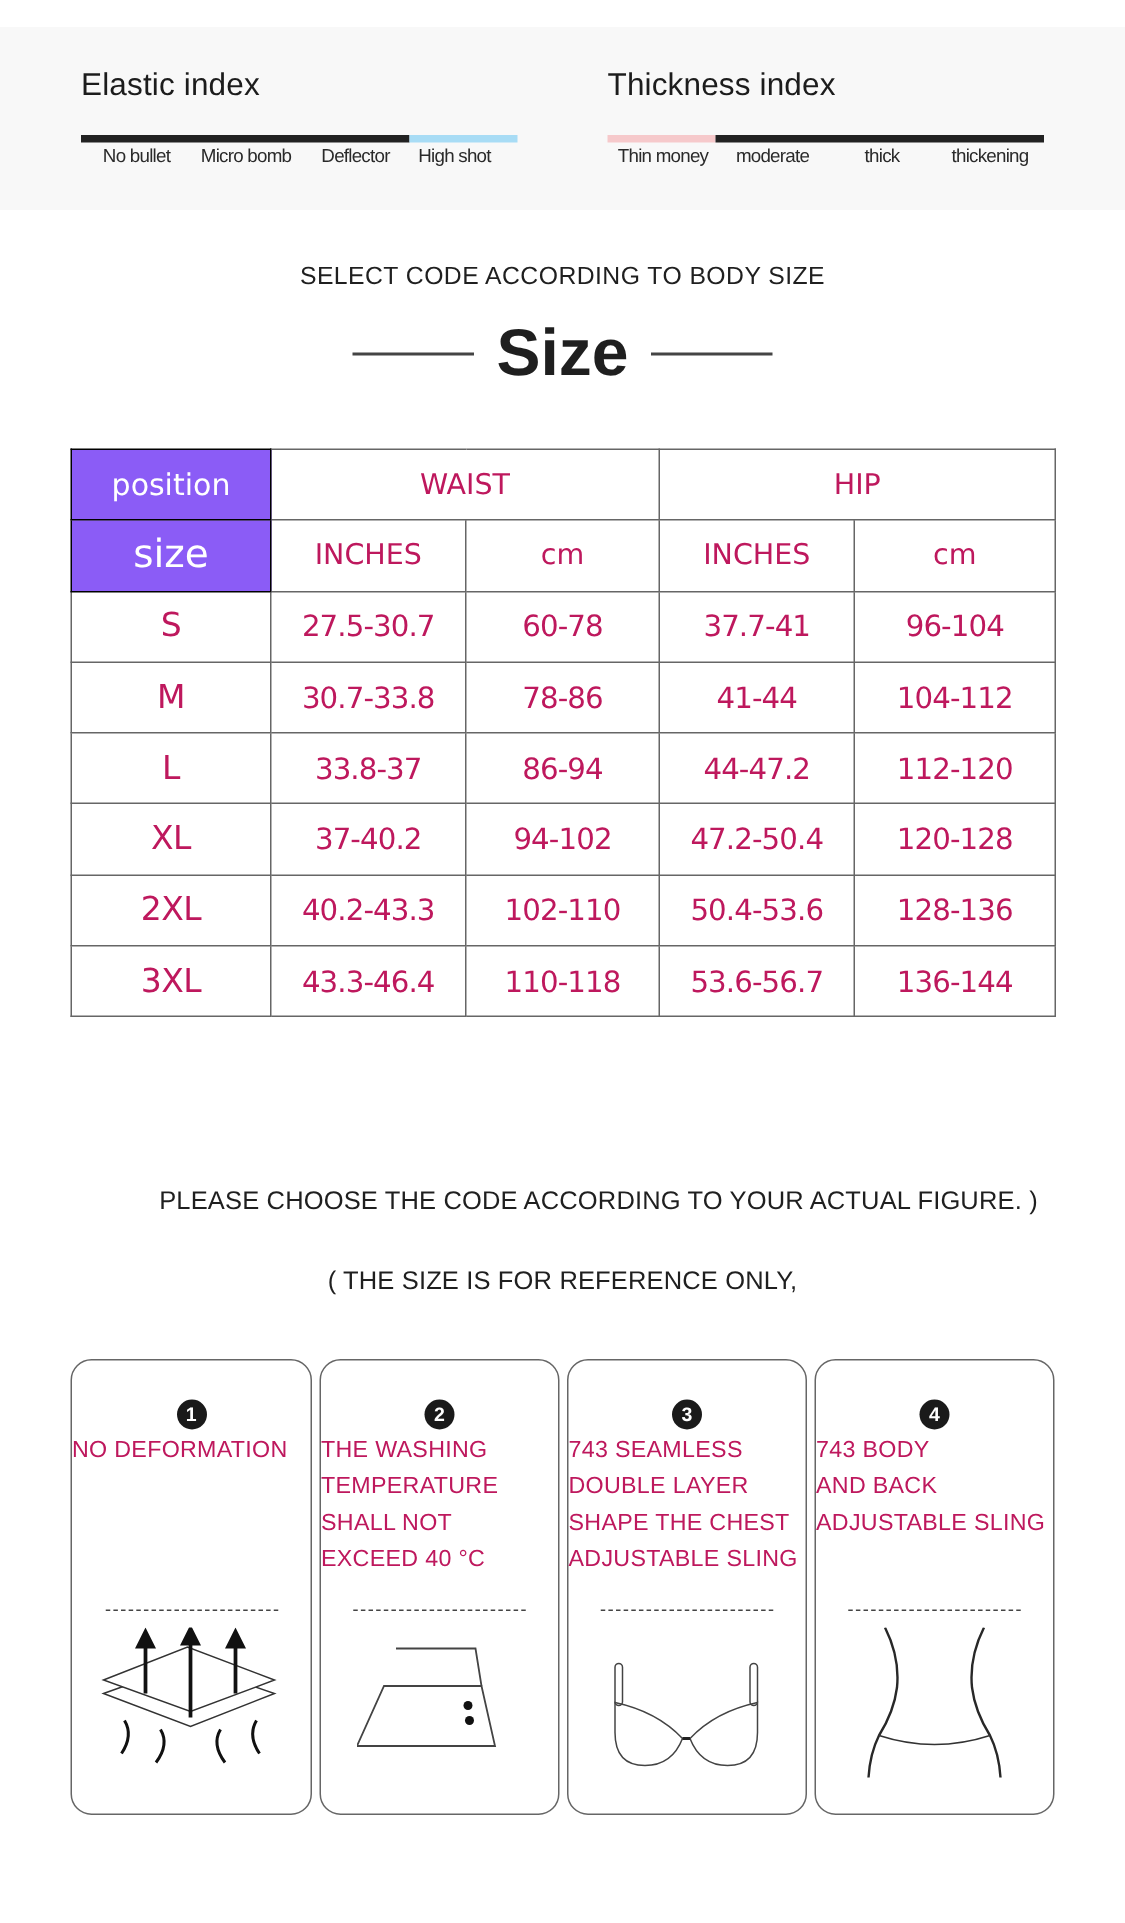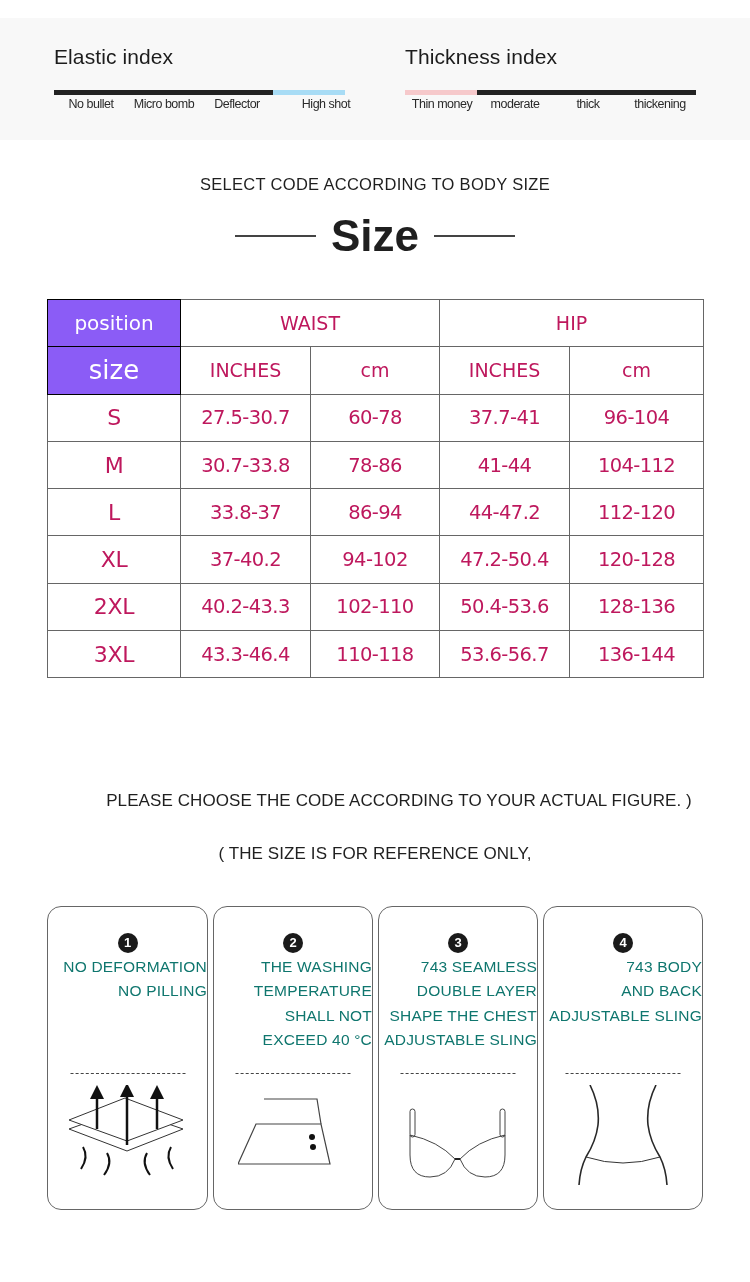--- a/index.html
+++ b/index.html
@@ -30,42 +30,42 @@
     .size-table td.label { font-size: 22px; letter-spacing: -0.3px; }
     .size-table td.grp { font-size: 19px; letter-spacing: 0; }
     .size-table td.unit { font-size: 19px; letter-spacing: 0; }
 
     
     .note { position: absolute; left: 0; width: 750px; text-align: center; font-size: 17px; color: #1f1f1f; letter-spacing: 0.1px; }
 
     
     .card { position: absolute; top: 906px; height: 304px; border: 1.5px solid #666; border-radius: 14px; background: #fff; }
     .card-num { position: absolute; top: 26px; left: 50%; transform: translateX(-50%); width: 20px; height: 20px; border-radius: 50%; background: #1a1a1a; color: #fff; font-size: 13px; font-weight: bold; text-align: center; line-height: 20px; }
-    .card-text { position: absolute; top: 48px; left: 0; width: 100%; text-align: right; font-size: 15.5px; line-height: 24.3px; color: #0f766e; letter-spacing: 0.2px; white-space: nowrap; }
+    .card-text { position: absolute; top: 48px; left: 0; width: 100%; text-align: left; font-size: 15.5px; line-height: 24.3px; color: #be185d; letter-spacing: 0.2px; white-space: nowrap; }
     .card-text div { display: block; }
     .card-dash { position: absolute; top: 166px; left: 50%; transform: translateX(-50%); width: 115px; border-top: 1px dashed #444; }
     .card-icon { position: absolute; top: 178px; left: 0; width: 100%; height: 110px; }
     .card-icon svg { display: block; margin: 0 auto; }
   </style>
 </head>
 <body>
 
 <div class="index-panel">
 
   <div class="index-block">
     <div class="index-title" style="left:54px;">Elastic index</div>
     <div class="index-bar" style="left:54px; width:291px;">
       <span style="width:219px; background:#222;"></span>
       <span style="width:72px; background:#a8dcf5;"></span>
     </div>
     <div class="index-labels" style="left:0; width:375px;">
       <span style="left:91px;">No bullet</span>
       <span style="left:164px;">Micro bomb</span>
       <span style="left:237px;">Deflector</span>
-      <span style="left:326px;">High shot</span>
+      <span style="left:303px;">High shot</span>
     </div>
   </div>
 
   <div class="index-block">
     <div class="index-title" style="left:405px;">Thickness index</div>
     <div class="index-bar" style="left:405px; width:291px;">
       <span style="width:72px; background:#f6c9cb;"></span>
       <span style="width:219px; background:#222;"></span>
     </div>
     <div class="index-labels" style="left:0; width:700px;">
@@ -150,21 +150,20 @@
 </tbody>
   </table>
 
 <div class="note" style="top:796px;margin-top:48px;">( THE SIZE IS FOR REFERENCE ONLY,</div>
 <div class="note" style="top:791px;margin-left:24px;">PLEASE CHOOSE THE CODE ACCORDING TO YOUR ACTUAL FIGURE. )</div>
 
 <div class="card" style="left:47px; width:161px;">
   <div class="card-num">1</div>
   <div class="card-text">
     <div>NO DEFORMATION</div>
-    <div>NO PILLING</div>
   </div>
   <div class="card-dash"></div>
   <div class="card-icon">
     <svg width="130" height="100" viewBox="0 0 130 100">
 
       <polygon points="6,44 62,24 120,44 64,66" fill="none" stroke="#333" stroke-width="1"></polygon>
 
       <polygon points="6,35 62,13 120,35 64,56" fill="#fff" stroke="#333" stroke-width="1"></polygon>
 
       <line x1="34" y1="44" x2="34" y2="6" stroke="#111" stroke-width="2.5"></line>

